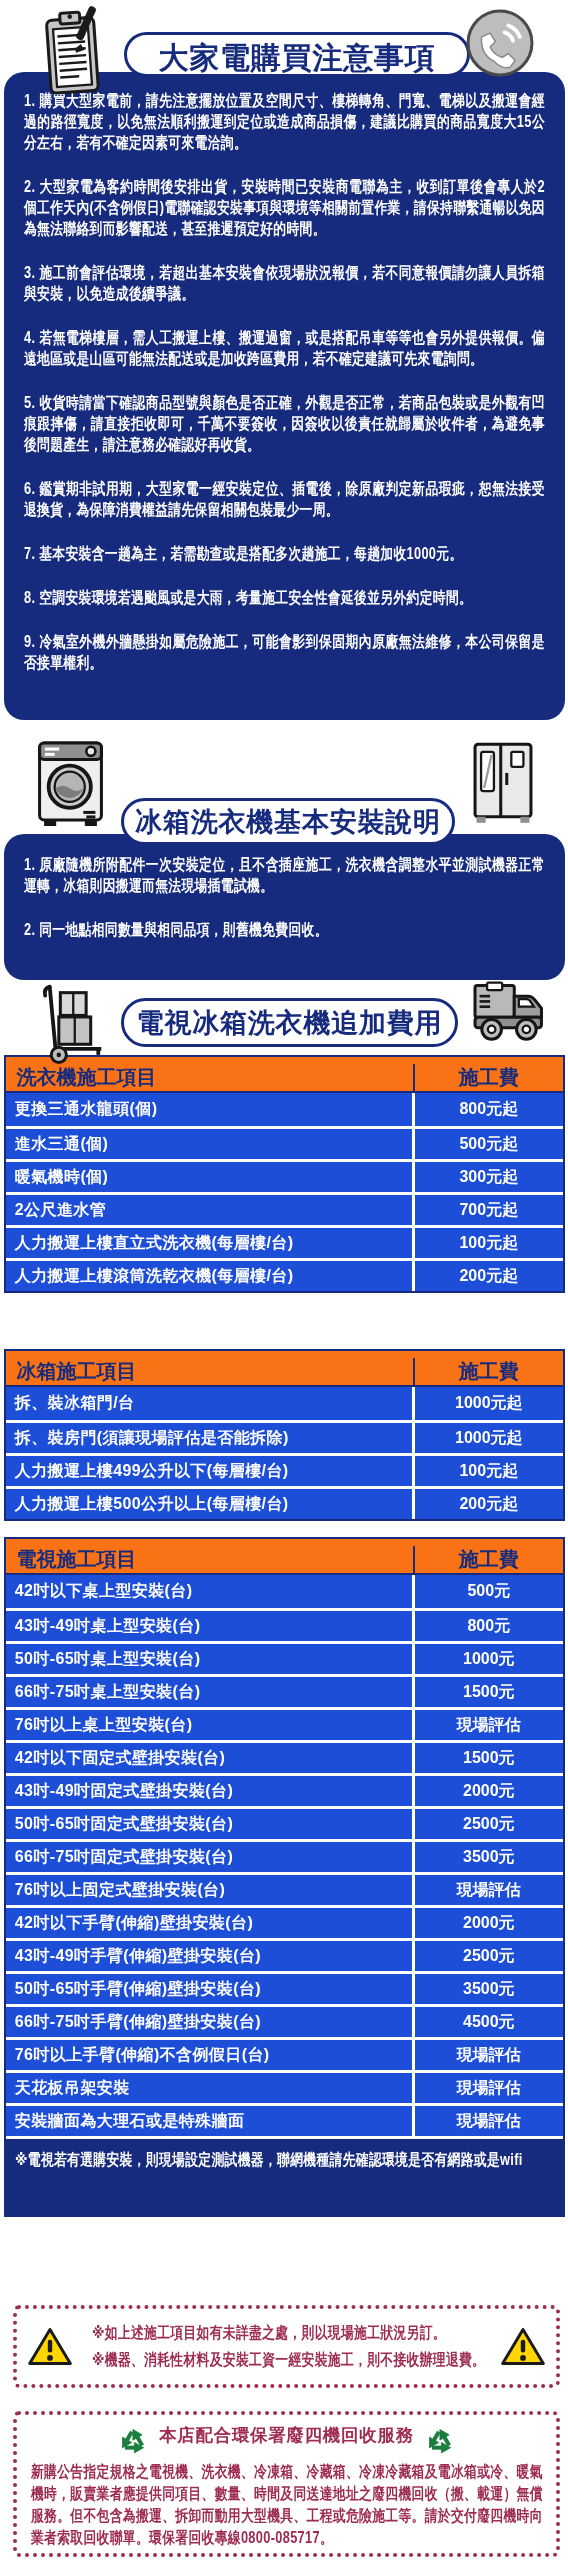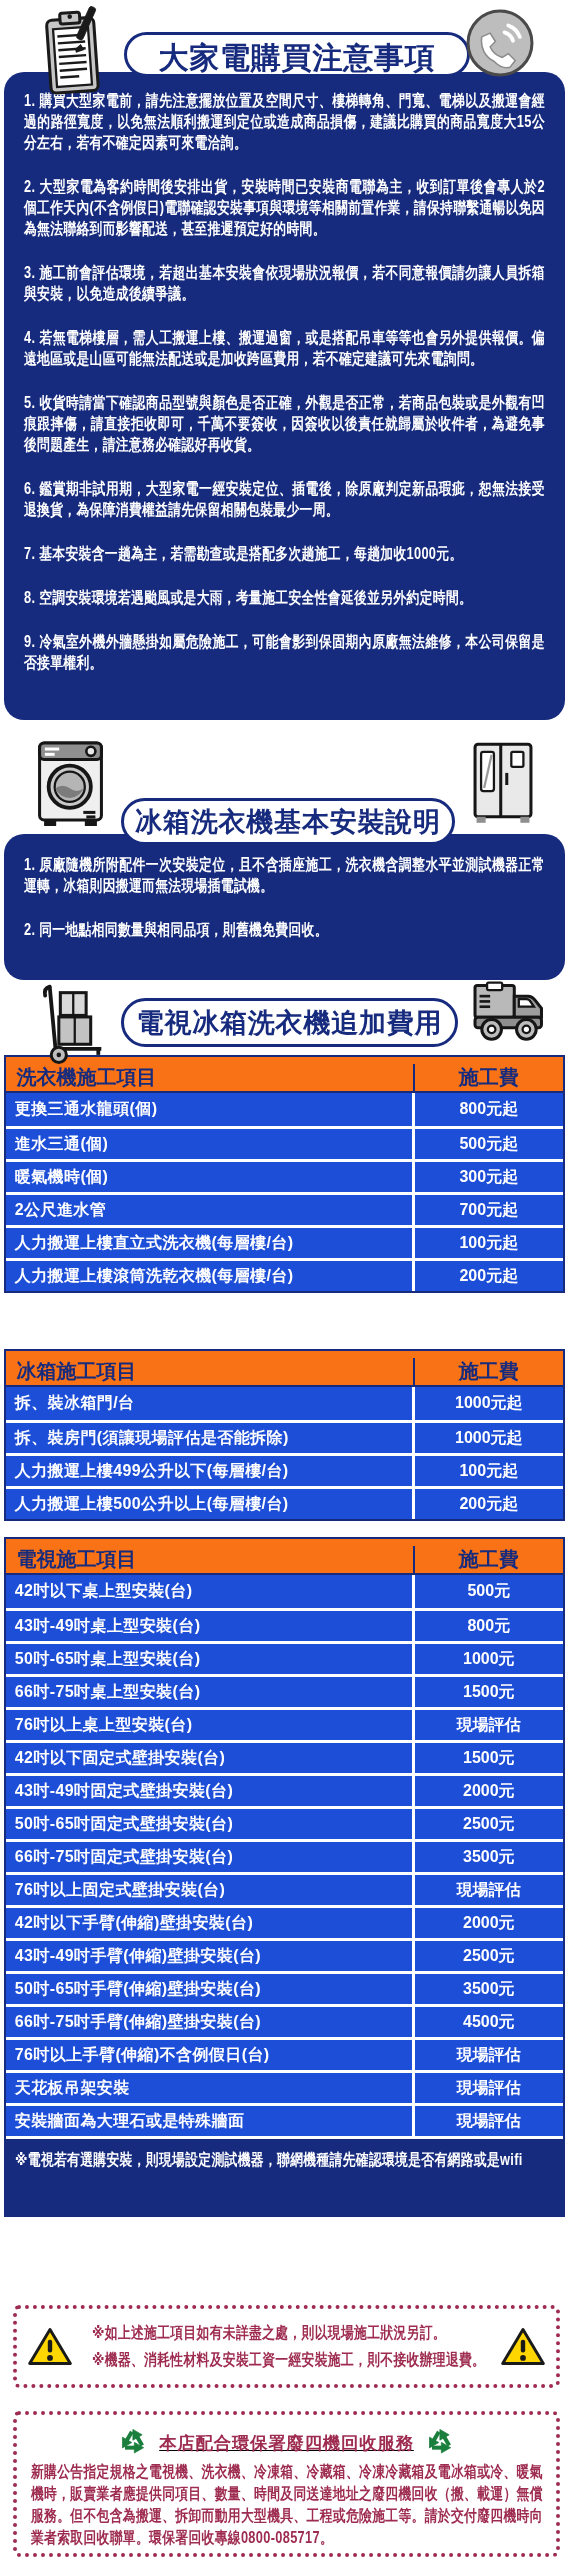--- a/index.html
+++ b/index.html
@@ -38,21 +38,21 @@
   .ft-data .c2{color:#ffffff;font-size:16px;display:flex;align-items:center;justify-content:center;flex:1;}
   .ft-foot{border-top:3px solid #ffffff;background:#172B7E;color:#ffffff;font-size:16px;
            line-height:23px;padding:9px 10.6px 9px 9px;height:79px;box-sizing:border-box;letter-spacing:0.4px;}
 
   
   .dotted-box{position:absolute;left:13px;width:547px;box-sizing:border-box;
               border:4.5px dotted #9E2B50;border-radius:6px;background:#ffffff;}
   .warn-flex{display:flex;align-items:center;height:100%;padding:0 10.6px;box-sizing:border-box;}
   .warn-lines{flex:1;padding-left:20px;}
   .warn-lines p{margin:3px 0;color:#9E2B50;font-size:15px;line-height:23px;letter-spacing:0.4px;}
-  .recycle-title-row{display:flex;align-items:flex-end;justify-content:center;gap:10.6px;margin-top:7.6px;text-decoration:underline;}
+  .recycle-title-row{display:flex;align-items:flex-start;justify-content:center;gap:10.6px;margin-top:7.6px;}
   .recycle-title-row span{color:#9E2B50;font-size:17.4px;letter-spacing:0.8px;}
   .recycle-body{margin:6px 13.6px 0 13.6px;color:#9E2B50;font-size:16px;line-height:22px;
                 text-align:justify;letter-spacing:0.4px;}
   svg{display:block;}
 </style>
 </head>
 <body>
 
 <div class="page">
 

